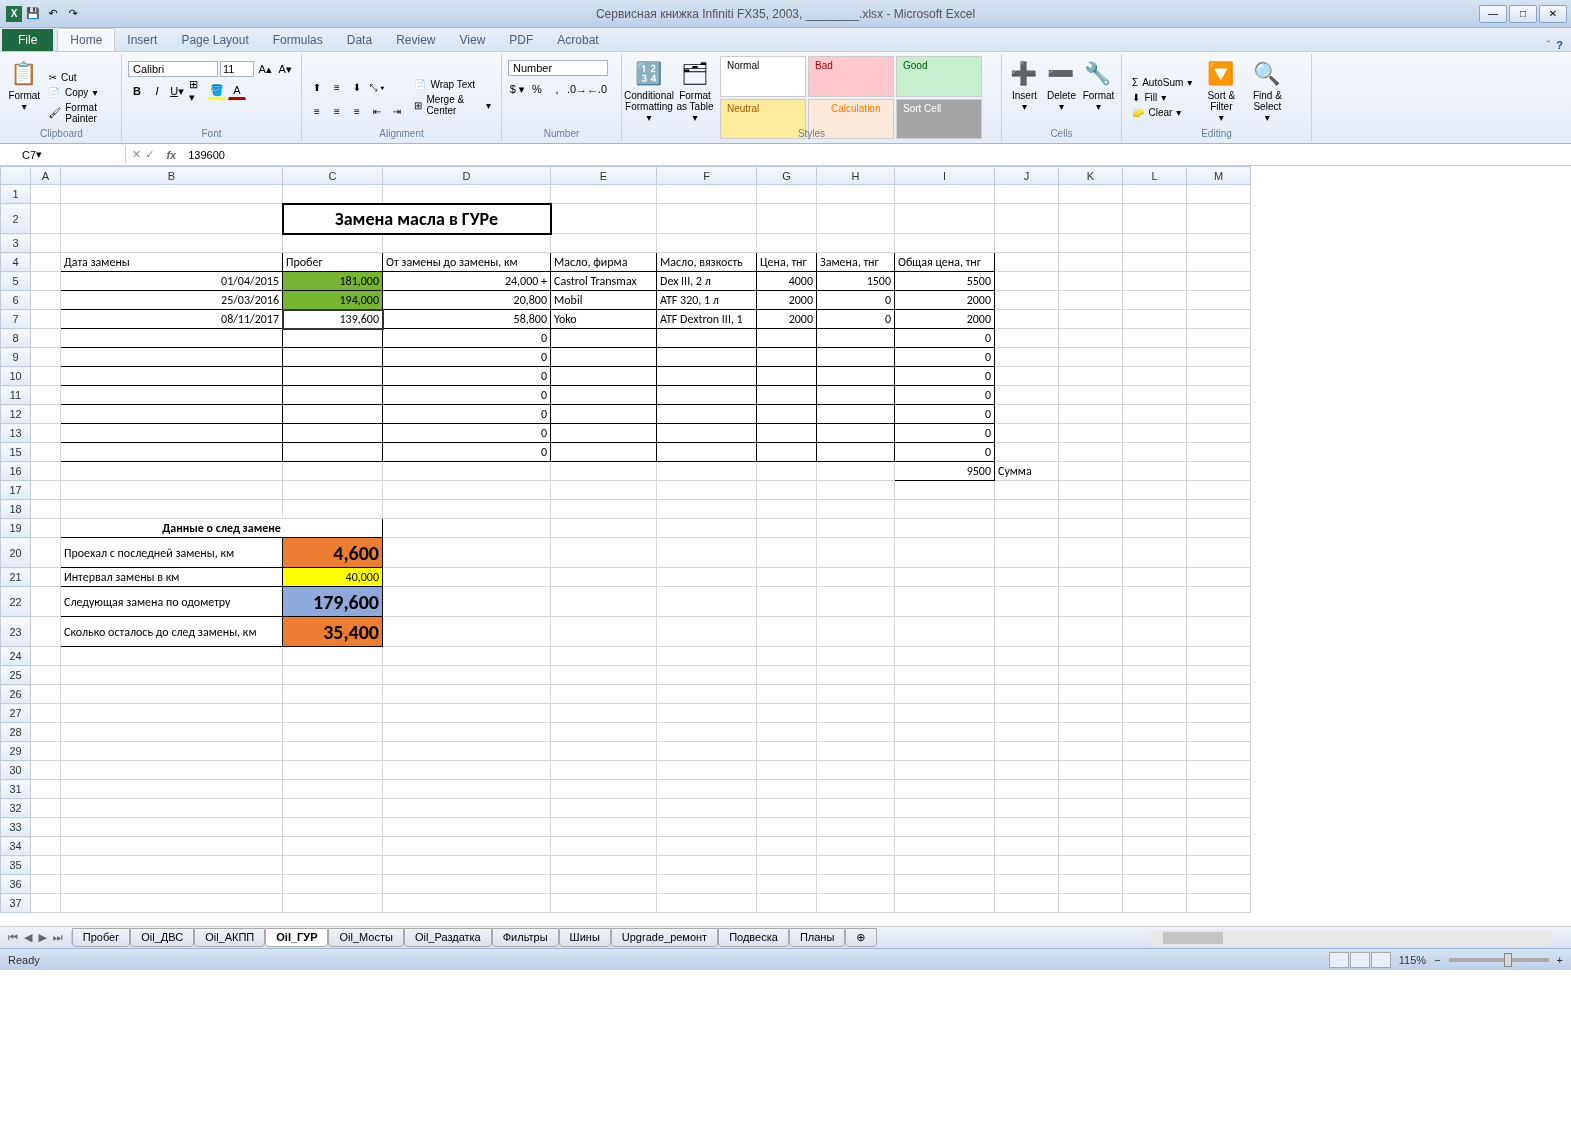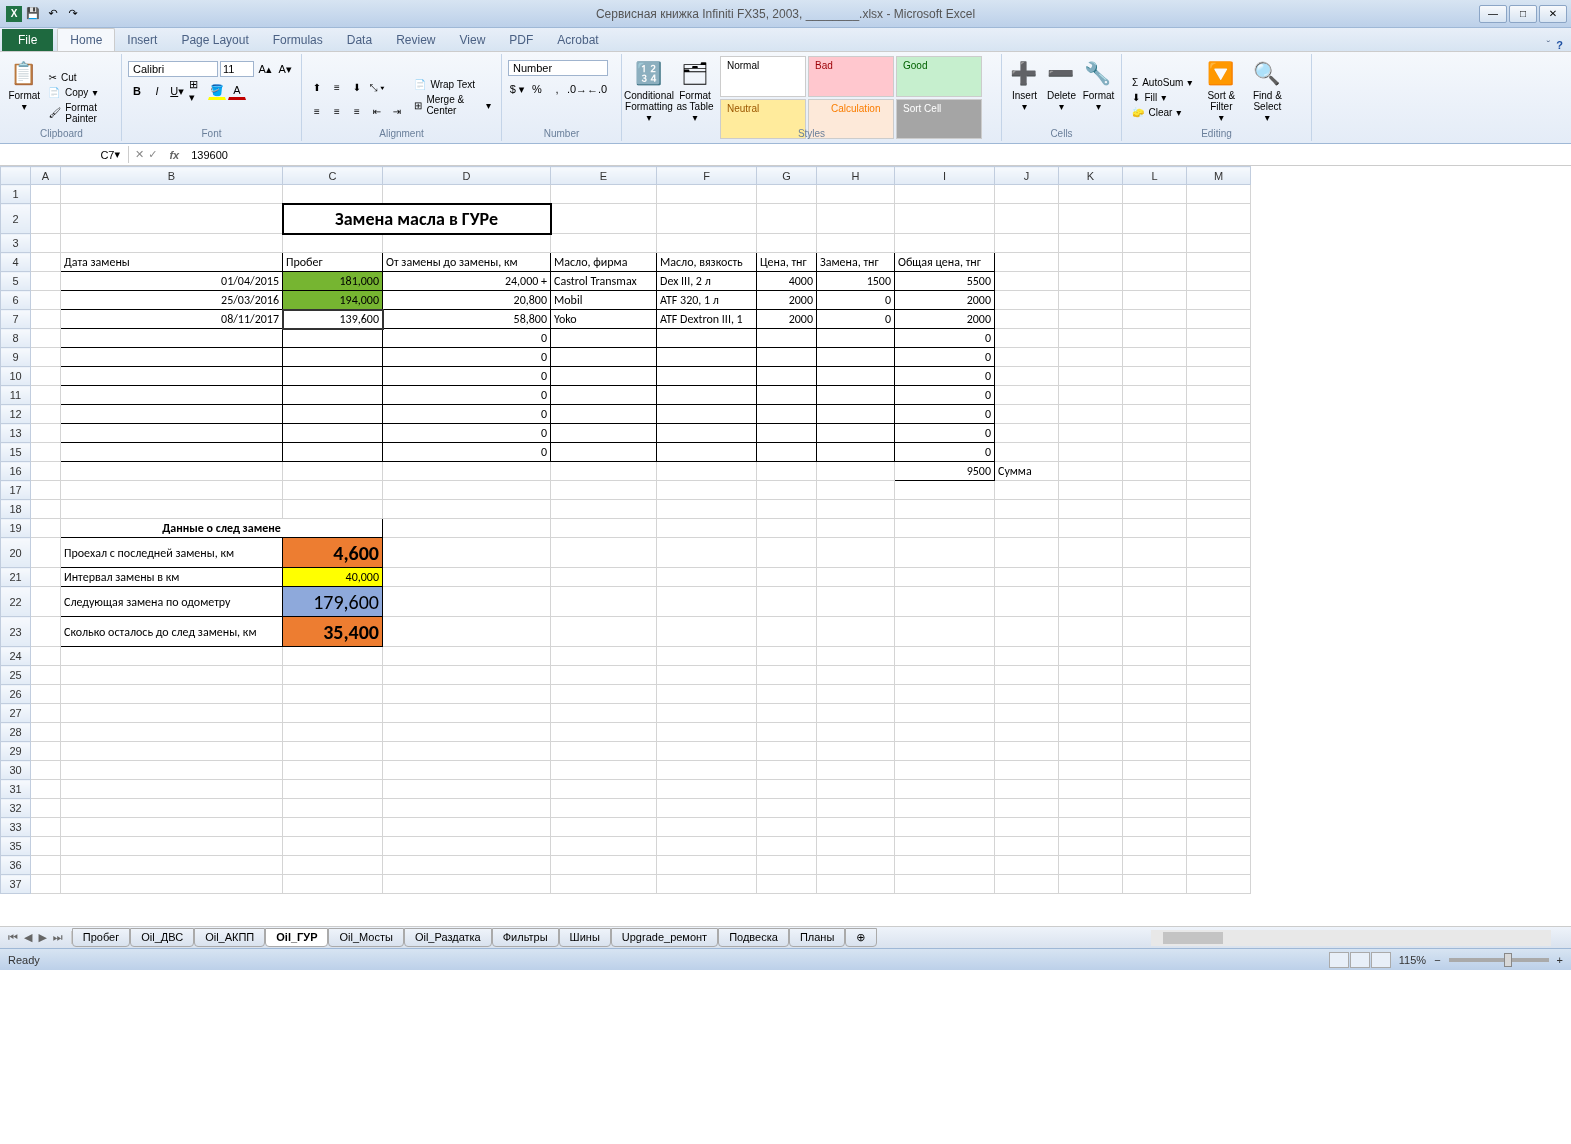--- a/index.html
+++ b/index.html
@@ -39,41 +39,41 @@
 .style-cell { border: 1px solid #ccc; padding: 3px 6px; font-size: 10px; }
 .sn-normal { background: #fff; }
 .sn-bad { background: #ffc7ce; color: #9c0006; }
 .sn-good { background: #c6efce; color: #006100; }
 .sn-neutral { background: #ffeb9c; color: #9c5700; }
 .sn-calc { background: #fde9d9; color: #fa7d00; padding-left: 22px; }
 .sn-check { background: #a5a5a5; color: #fff; }
 
 
 .formula-row { height: 22px; display: flex; align-items: center; border-bottom: 1px solid #ccc; background: #fff; }
-.name-box { width: 129px; border-right: 1px solid #ccc; padding: 2px 8px; display: flex; align-items: center; justify-content: flex-end; }
+.name-box { width: 112px; border-right: 1px solid #ccc; padding: 2px 8px; display: flex; align-items: center; justify-content: flex-start; margin-left: 14px; }
 .fx-btns { display: flex; gap: 4px; padding: 0 6px; color: #888; }
 .fx-label { font-style: italic; font-weight: bold; color: #666; padding: 0 6px; }
 .formula-input { flex: 1; padding: 2px 6px; }
 
 
 .grid-container { position: relative; height: 760px; overflow: auto; background: #fff; }
 .grid-table { border-collapse: collapse; table-layout: fixed; }
 .col-header th, .row-header { background: linear-gradient(#f6f9fd,#e2ebf6); border: 1px solid #c1cdde; text-align: center; font-weight: normal; color: #333; font-size: 11px; }
 .col-header th { height: 18px; }
 .row-header { width: 30px; height: 19px; }
 .cell { border: 1px solid #d4d4d4; height: 19px; padding: 0 3px; font-size: 12px; white-space: nowrap; overflow: hidden; background: #fff; font-family: Calibri, sans-serif; }
 .r-big { height: 28px; font-size: 18px; }
 .bordered { border: 1px solid #000 !important; }
 .title-cell { font-size: 18px; font-weight: bold; text-align: center; height: 30px; border: 2px solid #000 !important; }
 .header-cell { font-weight: normal; }
 .green-cell { background: #76b531 !important; }
 .selected-cell { outline: 2px solid #333; outline-offset: -1px; background: #fff; }
 .orange-cell { background: #ed7d31 !important; font-size: 20px; font-weight: bold; text-align: right; }
 .yellow-cell { background: #ffff00 !important; text-align: right; }
-.blue-cell { background: #8ea9db !important; font-size: 20px; font-weight: normal; text-align: right; }
+.blue-cell { background: #8ea9db !important; font-size: 20px; font-weight: bold; text-align: right; }
 .ta-r { text-align: right; }
 .summary-header { font-weight: bold; text-align: center; }
 
 
 .sheet-bar { height: 22px; background: linear-gradient(#eef3fa,#d9e2ee); display: flex; align-items: center; border-top: 1px solid #ccc; font-size: 11px; }
 .nav-btns { display: flex; gap: 2px; padding: 0 6px; border-right: 1px solid #ccc; }
 .nav-btn { padding: 0 2px; color: #666; }
 .tabs { display: flex; }
 .sheet-tab { background: linear-gradient(#eef3fa,#d9e2ee); padding: 2px 10px; border: 1px solid #aaa; border-radius: 0 0 4px 4px; margin-top: -1px; }
 .sheet-tab.active { background: #fff; font-weight: bold; }
@@ -801,20 +801,36 @@
           <td class="cell"></td>
           <td class="cell"></td>
           <td class="cell"></td>
           <td class="cell"></td>
           <td class="cell"></td>
           <td class="cell"></td>
           <td class="cell"></td>
           <td class="cell"></td>
         </tr>
         <tr>
+          <td class="row-header">34</td>
+          <td class="cell"></td>
+          <td class="cell"></td>
+          <td class="cell"></td>
+          <td class="cell"></td>
+          <td class="cell"></td>
+          <td class="cell"></td>
+          <td class="cell"></td>
+          <td class="cell"></td>
+          <td class="cell"></td>
+          <td class="cell"></td>
+          <td class="cell"></td>
+          <td class="cell"></td>
+          <td class="cell"></td>
+        </tr>
+        <tr>
           <td class="row-header">35</td>
           <td class="cell"></td>
           <td class="cell"></td>
           <td class="cell"></td>
           <td class="cell"></td>
           <td class="cell"></td>
           <td class="cell"></td>
           <td class="cell"></td>
           <td class="cell"></td>
           <td class="cell"></td>

